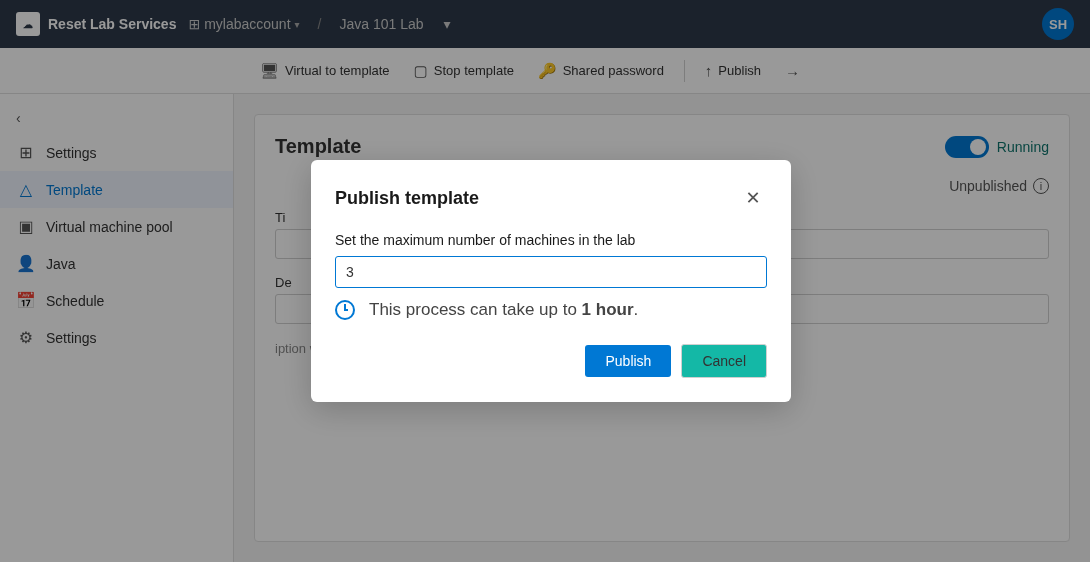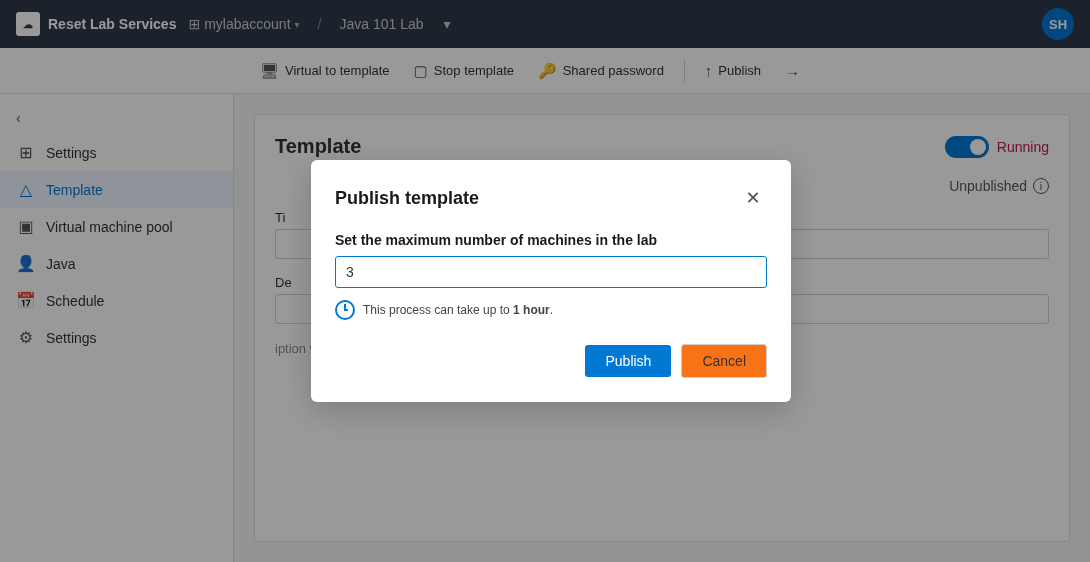--- a/index.html
+++ b/index.html
@@ -131,21 +131,21 @@
     .toggle-switch {
       width: 44px; height: 22px; background: #0078d4;
       border-radius: 11px; position: relative; cursor: pointer;
     }
     .toggle-switch::after {
       content: '';
       position: absolute; right: 3px; top: 3px;
       width: 16px; height: 16px;
       background: white; border-radius: 50%;
     }
-    .running-label { font-size: 14px; color: #be185d; }
+    .running-label { font-size: 14px; color: #0f766e; }
 
     .unpublished-row {
       display: flex; align-items: center; justify-content: flex-end;
       gap: 6px; margin-bottom: 16px;
     }
     .unpublished-text { color: #555; font-size: 14px; }
     .info-icon {
       width: 16px; height: 16px; border-radius: 50%;
       border: 1.5px solid #555; display: inline-flex;
       align-items: center; justify-content: center;
@@ -186,34 +186,34 @@
       font-size: 18px; font-weight: 600; color: #1a1a1a;
     }
     .modal-close {
       width: 28px; height: 28px; cursor: pointer;
       display: flex; align-items: center; justify-content: center;
       color: #555; font-size: 18px; border-radius: 3px;
       border: none; background: none;
     }
 
     .modal-field-label {
-      font-size: 14px; color: #1a1a1a; margin-bottom: 8px; font-weight: 700;
+      font-size: 14px; color: #1a1a1a; margin-bottom: 8px; font-weight: 400;
     }
     .modal-input {
       width: 100%; padding: 7px 10px;
       border: 1.5px solid #0078d4; border-radius: 3px;
       font-size: 14px; color: #333; outline: none;
       margin-bottom: 12px;
     }
     .modal-hint {
       font-size: 13px; color: #c74444; margin-bottom: 16px;
     }
     .modal-process {
-      display: flex; align-items: center; gap: 8px;
-      font-size: 12px; color: #444; margin-bottom: 24px;
+      display: flex; align-items: center; gap: 14px;
+      font-size: 17px; color: #444; margin-bottom: 24px;
     }
     .modal-process strong { font-weight: 600; }
     .clock-icon {
       width: 20px; height: 20px; border-radius: 50%;
       border: 2px solid #0078d4;
       display: inline-flex; align-items: center; justify-content: center;
       position: relative; flex-shrink: 0;
     }
     .clock-icon::before {
       content: '';
@@ -233,21 +233,21 @@
       display: flex; align-items: center; justify-content: flex-end;
       gap: 10px;
     }
     .btn-primary {
       background: #0078d4; color: white;
       border: none; border-radius: 3px;
       padding: 8px 20px; font-size: 14px; cursor: pointer;
       font-weight: 500;
     }
     .btn-secondary {
-      background: #f97316; color: #333;
+      background: #14b8a6; color: #333;
       border: 1px solid #d0d0d0; border-radius: 3px;
       padding: 8px 20px; font-size: 14px; cursor: pointer;
     }
   </style>
 </head>
 <body>
 
 <div class="top-bar">
   <div class="top-bar-logo">
     <div class="logo-icon">☁</div>

